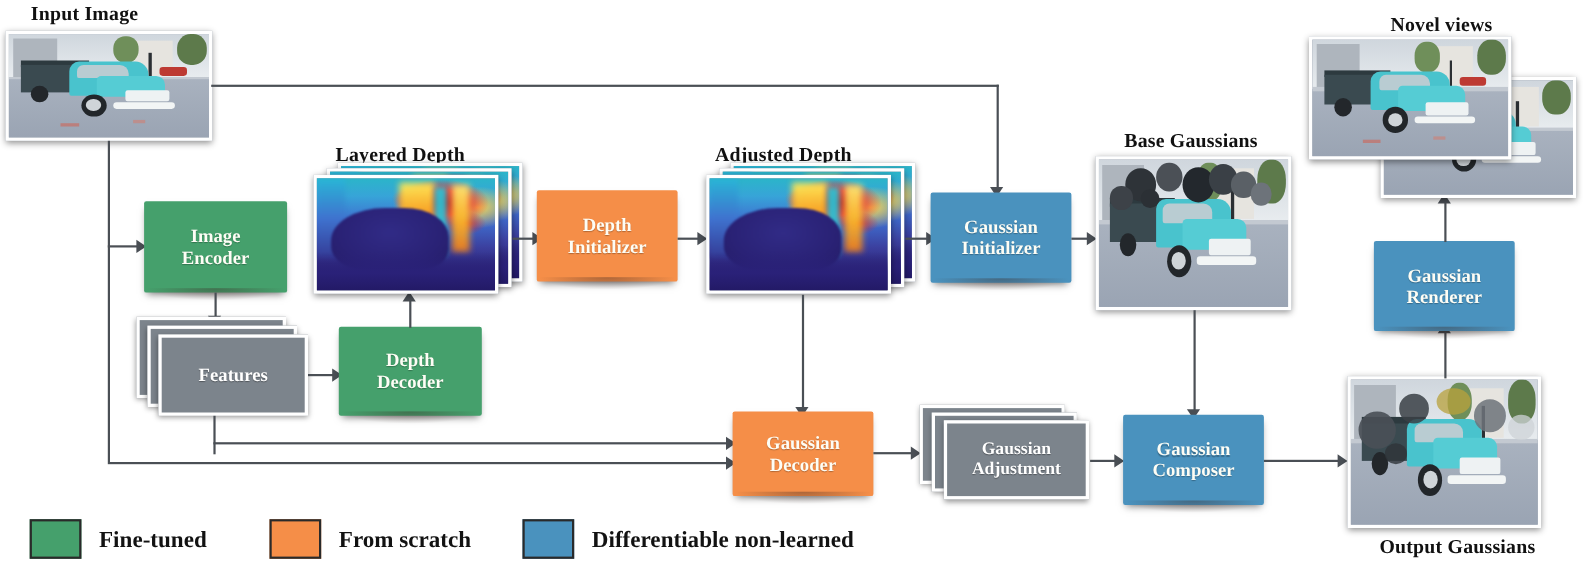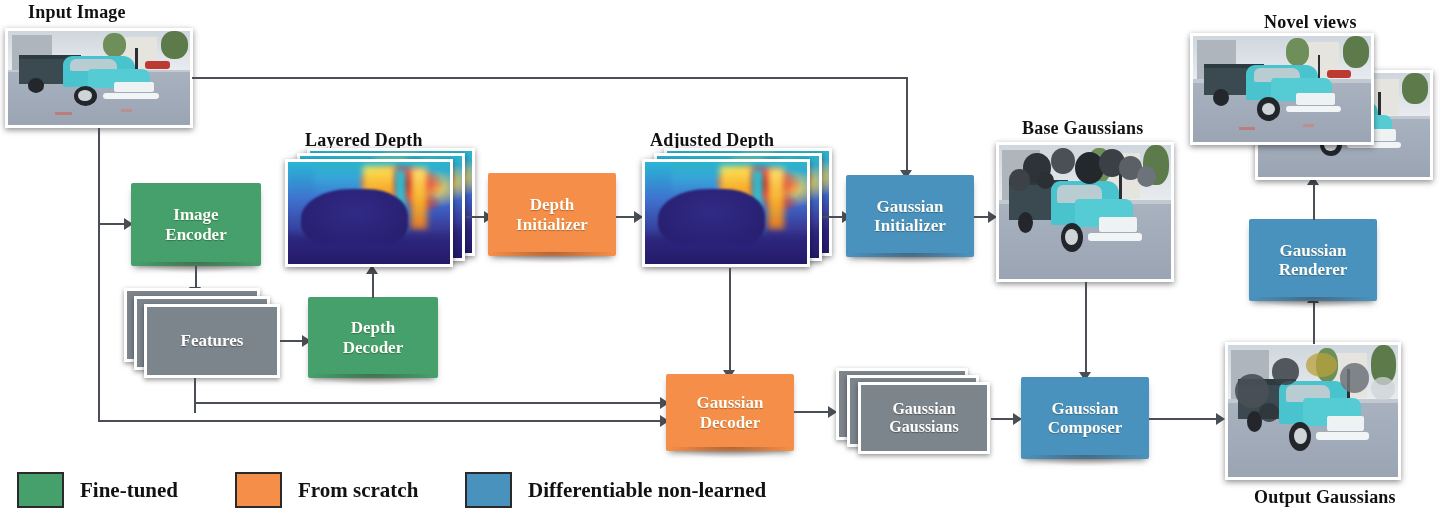--- a/index.html
+++ b/index.html
@@ -154,21 +154,21 @@
   
   .ln-h, .ln-v{ position:absolute; background:#4a4f55; }
   .ln-h{ height:2px; }
   .ln-v{ width:2px; }
   .arrow{ position:absolute; width:0; height:0; }
   .arrow.r{ border-left:9px solid #4a4f55;  border-top:6px solid transparent; border-bottom:6px solid transparent; }
   .arrow.d{ border-top:9px solid #4a4f55;   border-left:6px solid transparent; border-right:6px solid transparent; }
   .arrow.u{ border-bottom:9px solid #4a4f55;border-left:6px solid transparent; border-right:6px solid transparent; }
 
   
-  .legend{ position:absolute; left:3px; top:462px; width:1288px; height:56px; }
+  .legend{ position:absolute; left:13px; top:462px; width:1288px; height:56px; }
   .lg-item{ position:absolute; display:flex; align-items:center; }
   .lg-swatch{ width:47px; height:36px; border:2px solid #2a2a2a; }
   .lg-swatch.green { background:#45A06C; }
   .lg-swatch.orange{ background:#F58E48; }
   .lg-swatch.blue  { background:#4A92BE; }
   .lg-label{ margin-left:16px; font-family:"Liberation Serif", serif;
              font-weight:700; font-size:21px; color:#121212; white-space:nowrap; }
 </style>
 </head>
 <body>
@@ -388,21 +388,21 @@
   </div>
 
   <div class="ln-h" style="left:794px; top:411px; width:40px;"></div>
   <div class="arrow r" style="left:828px; top:406px;"></div>
 
   <div class="stack" style="left:836px; top:368px; width:155px; height:95px;">
     <div class="sheet" style="left:0px;  top:0px;  width:132px; height:72px;"></div>
     <div class="sheet" style="left:11px; top:7px;  width:132px; height:72px;"></div>
     <div class="sheet front" style="left:22px; top:14px; width:132px; height:72px; font-size:16px;">
       <span class="ln">Gaussian</span>
-      <span class="ln">Gaussians</span>
+      <span class="ln">Adjustment</span>
     </div>
   </div>
 
   <div class="ln-h" style="left:991px; top:418px; width:26px;"></div>
   <div class="arrow r" style="left:1013px; top:413px;"></div>
 
   <div class="node blue" style="left:1021px; top:377px; width:128px; height:82px;">
     <span class="ln">Gaussian</span>
     <span class="ln">Composer</span>
   </div>

